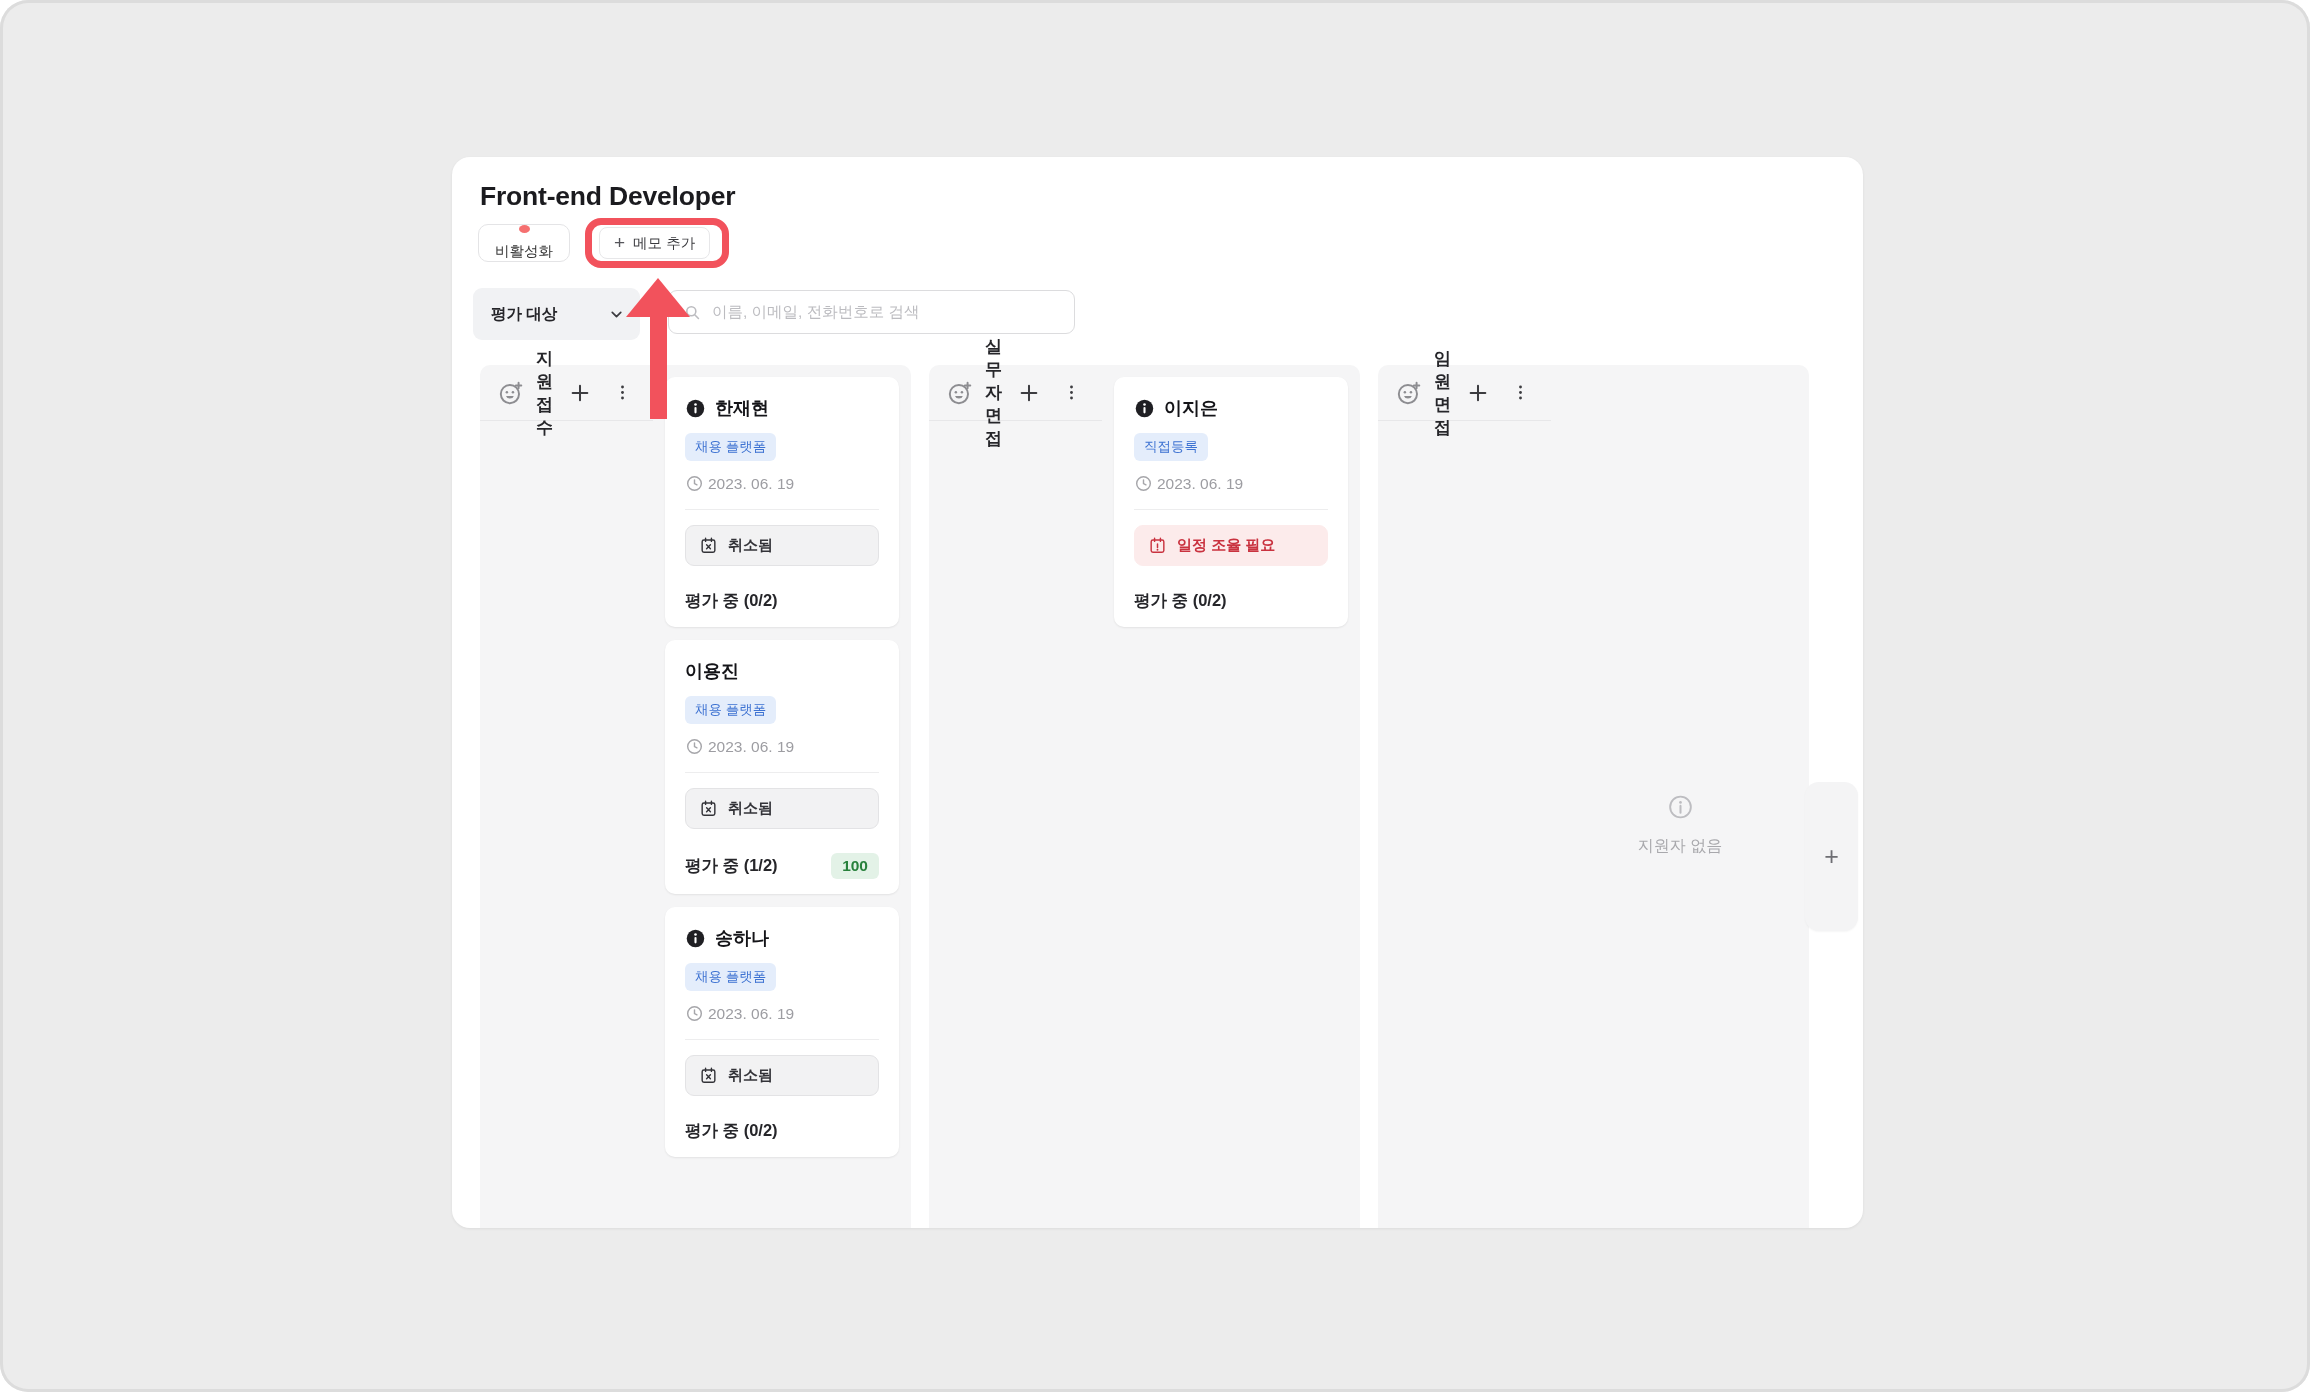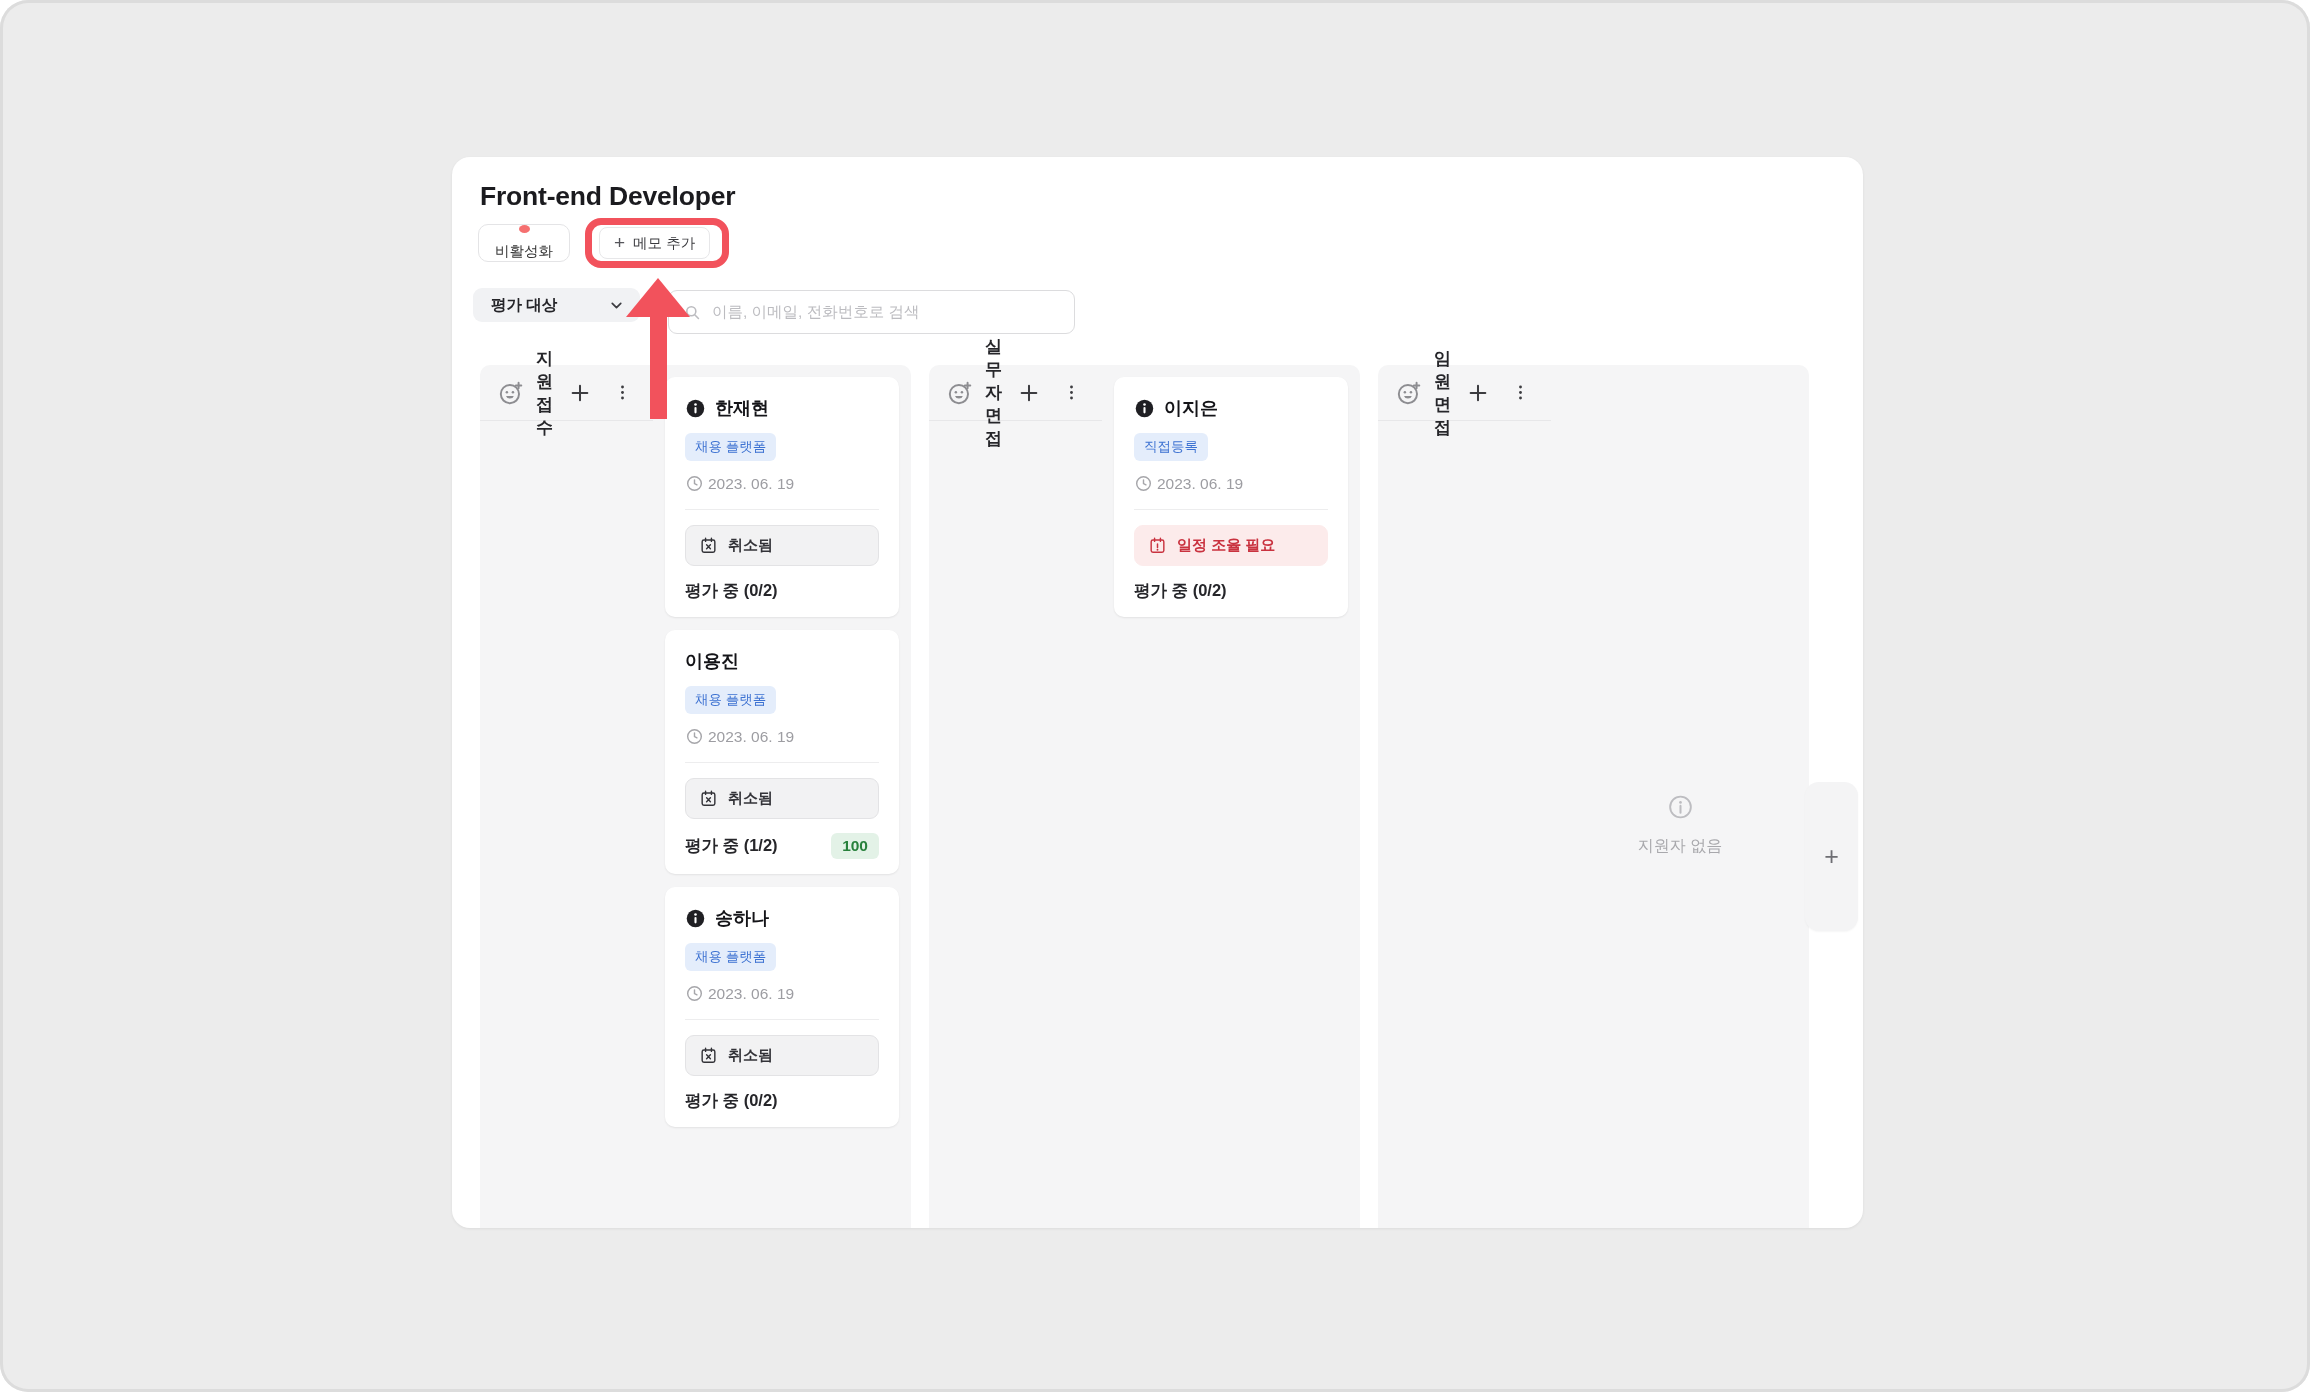--- a/index.html
+++ b/index.html
@@ -22,21 +22,21 @@
               padding:0 14px; background:#fff; border:1.5px solid #e7e7e9; border-radius:8px; font-size:14.5px; color:#3a3a3e; }
   .memo-btn .plus-glyph { font-size:19px; color:#55555a; line-height:1; margin-top:-2px; }
 
   
   .anno-box { position:absolute; left:133px; top:61px; width:144px; height:50px; border:7px solid #f2525c; border-radius:16px; pointer-events:none; z-index:5; }
   .anno-head { position:absolute; left:174px; top:121px; width:0; height:0; z-index:5;
                border-left:32px solid transparent; border-right:32px solid transparent; border-bottom:39px solid #f2525c; }
   .anno-shaft { position:absolute; left:198px; top:152px; width:17px; height:110px; background:#f2525c; z-index:5; }
 
   
-  .filter-dd { position:absolute; left:21px; top:131px; width:167px; height:34px; background:#f1f2f4; border-radius:9px;
+  .filter-dd { position:absolute; left:21px; top:131px; width:167px; height:52px; background:#f1f2f4; border-radius:9px;
                display:flex; align-items:center; justify-content:space-between; padding:0 15px 0 18px; cursor:pointer; }
   .filter-dd .lbl { font-size:15.5px; font-weight:700; color:#242428; }
   .search-box { position:absolute; left:216px; top:133px; width:407px; height:44px; background:#fff; border:1.5px solid #dcdcde;
                 border-radius:9px; display:flex; align-items:center; gap:10px; padding:0 14px; }
   .search-box input { border:none; outline:none; background:transparent; font-size:15.5px; color:#333; width:100%;
                       font-family:"Liberation Sans","DejaVu Sans",sans-serif; }
   .search-box input::placeholder { color:#bcbcc0; }
 
   
   .board { position:absolute; left:28px; top:208px; width:1329px; height:863px; display:flex; gap:18px; }
@@ -49,21 +49,21 @@
   
   .card { background:#fff; border-radius:10px; box-shadow:0 1px 2px rgba(0,0,0,.08); padding:19px 20px 15px; margin-bottom:13px; }
   .nrow { display:flex; align-items:center; gap:9px; }
   .name { font-size:18px; font-weight:700; color:#141418; }
   .src  { display:inline-block; margin-top:13px; padding:5px 10px; background:#e4edfb; color:#3d72d2; font-size:13.5px; border-radius:6px; }
   .drow { display:flex; align-items:center; gap:4px; margin-top:13px; color:#9d9da2; font-size:15.5px; }
   .foot { margin-top:16px; border-top:1.5px solid #ededee; padding-top:15px; }
   .statusbox { display:flex; align-items:center; gap:10px; border-radius:9px; padding:10px 13px; font-size:15px; font-weight:700; }
   .statusbox.cancelled { background:#f2f2f3; border:1.5px solid #e3e3e5; color:#333338; }
   .statusbox.alert { background:#fcebeb; border:1.5px solid #fcebeb; color:#c9323f; }
-  .erow { display:flex; align-items:center; justify-content:space-between; margin-top:14px; }
+  .erow { display:flex; align-items:center; justify-content:space-between; margin-top:24px; }
   .eval { font-size:16.5px; font-weight:700; color:#26262a; }
   .score { background:#e3f2e7; color:#28813c; font-size:15.5px; font-weight:700; padding:4px 11px; border-radius:6px; }
 
   
   .empty { position:absolute; left:0; right:0; top:50%; transform:translateY(-50%) translateY(28px);
            display:flex; flex-direction:column; align-items:center; gap:15px; color:#a8a8ac; font-size:16px; }
 
   
   .add-col { position:absolute; left:1353px; top:625px; width:53px; height:149px; background:#f4f4f5; border-radius:14px;
              border:none; display:flex; align-items:center; justify-content:center; cursor:pointer; z-index:2;

